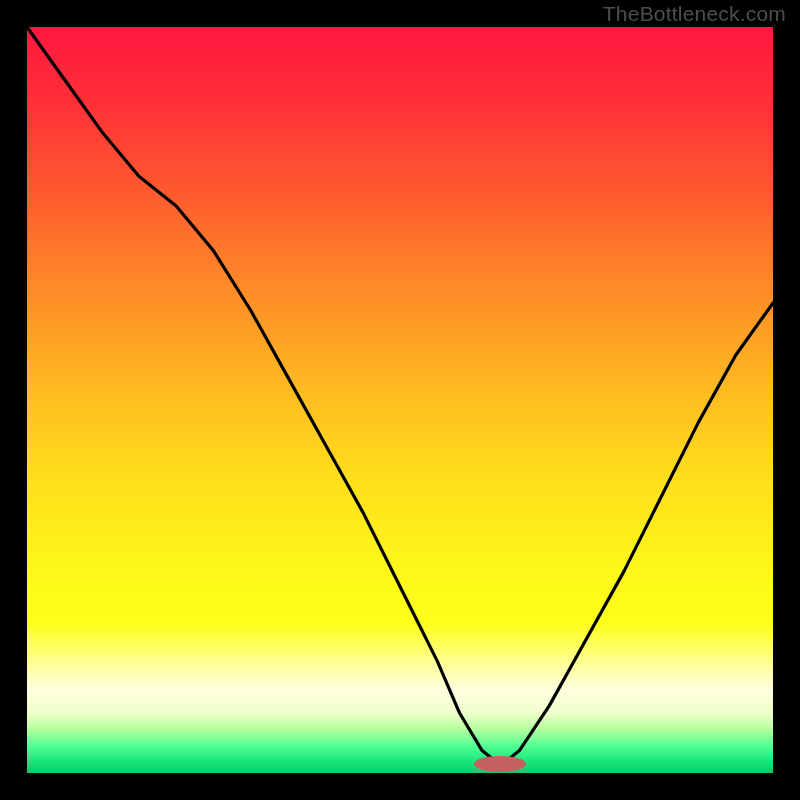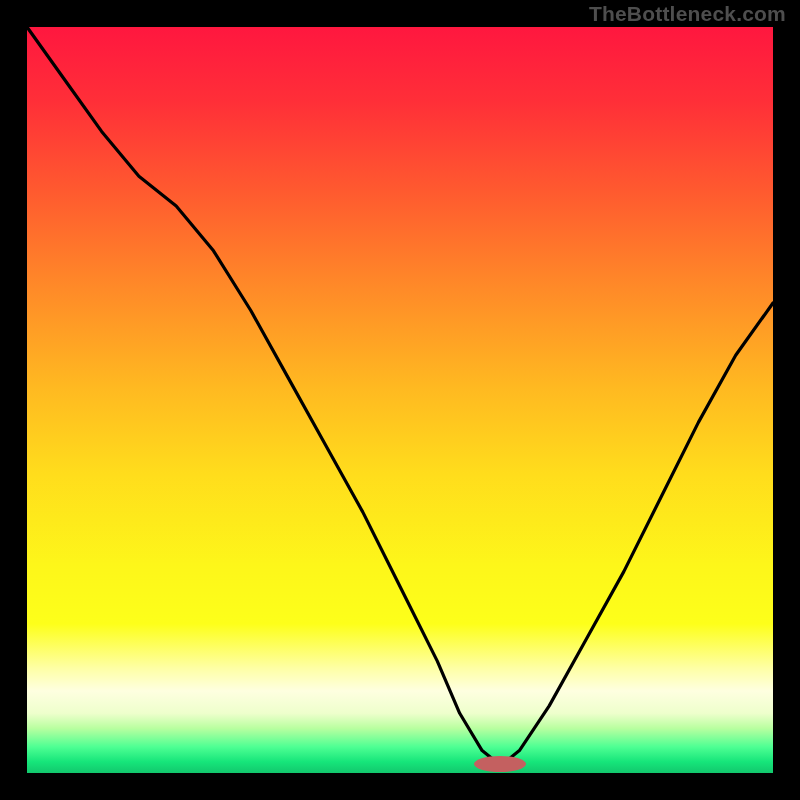--- a/index.html
+++ b/index.html
@@ -10,21 +10,21 @@
     background: #000000;
     overflow: hidden;
     font-family: Arial, sans-serif;
   }
   .watermark {
     position: absolute;
     top: 2px;
     right: 14px;
     color: #4e4e4e;
     font-size: 21px;
-    font-weight: bold;
+    font-weight: normal;
     letter-spacing: 0.2px;
     z-index: 50;
   }
   .frame {
     position: absolute;
     top: 0;
     left: 0;
     width: 800px;
     height: 800px;
   }

